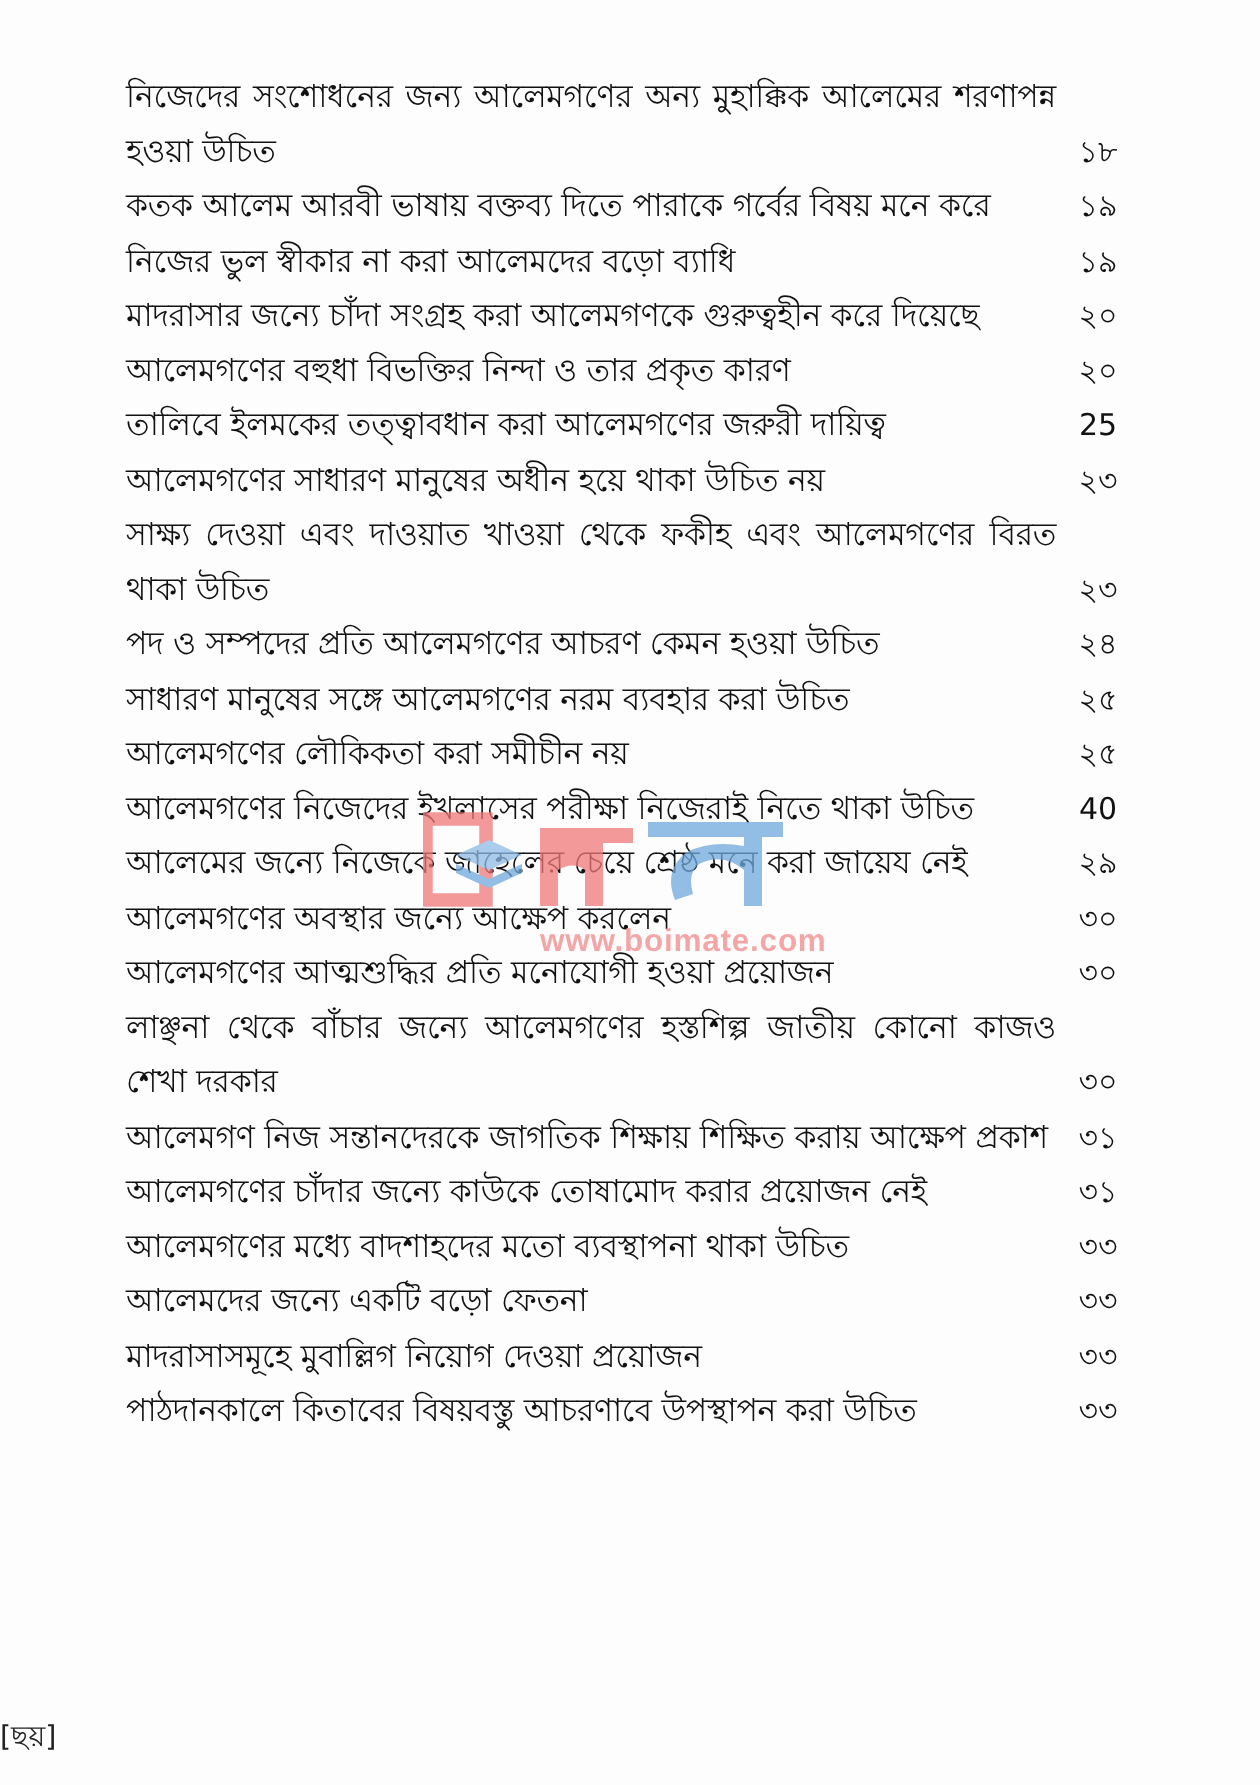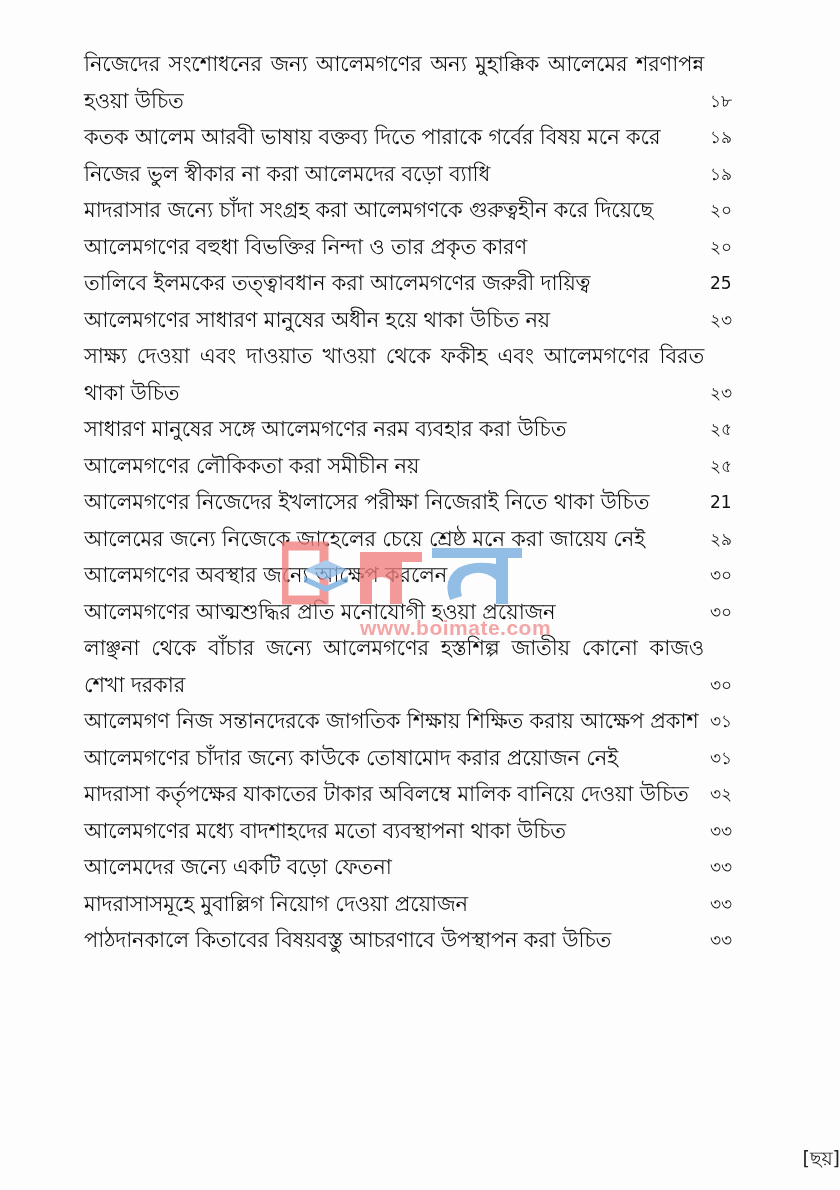--- a/index.html
+++ b/index.html
@@ -40,31 +40,31 @@
       line-height: 36.5px;
       letter-spacing: -0.2px;
       white-space: normal;
     }
     .entry-title.wrap {
       text-align: justify;
       text-align-last: left;
     }
     .entry-page {
       width: 44px;
-      text-align: left;
-      font-size: 17px;
+      text-align: center;
+      font-size: 20px;
       line-height: 36.5px;
       padding-right: 2px;
     }
     .folio {
       position: absolute;
       top: 1146px;
       left: 0;
       width: 840px;
-      text-align: right;
+      text-align: left;
       font-size: 19px;
       line-height: 24px;
       color: #222;
     }
     
     .watermark {
       position: absolute;
       left: 282px;
       top: 540px;
       width: 280px;
@@ -115,30 +115,34 @@
     </div>
     <div class="entry">
       <span class="entry-title">আলেমগণের সাধারণ মানুষের অধীন হয়ে থাকা উচিত নয়</span>
       <span class="entry-page">২৩</span>
     </div>
     <div class="entry">
       <span class="entry-title wrap">সাক্ষ্য দেওয়া এবং দাওয়াত খাওয়া থেকে ফকীহ এবং আলেমগণের বিরত থাকা উচিত</span>
       <span class="entry-page">২৩</span>
     </div>
     <div class="entry">
+      <span class="entry-title">পদ ও সম্পদের প্রতি আলেমগণের আচরণ কেমন হওয়া উচিত</span>
+      <span class="entry-page">২৪</span>
+    </div>
+    <div class="entry">
       <span class="entry-title">সাধারণ মানুষের সঙ্গে আলেমগণের নরম ব্যবহার করা উচিত</span>
       <span class="entry-page">২৫</span>
     </div>
     <div class="entry">
       <span class="entry-title">আলেমগণের লৌকিকতা করা সমীচীন নয়</span>
       <span class="entry-page">২৫</span>
     </div>
     <div class="entry">
       <span class="entry-title">আলেমগণের নিজেদের ইখলাসের পরীক্ষা নিজেরাই নিতে থাকা উচিত</span>
-      <span class="entry-page">21</span>
+      <span class="entry-page">40</span>
     </div>
     <div class="entry">
       <span class="entry-title">আলেমের জন্যে নিজেকে জাহেলের চেয়ে শ্রেষ্ঠ মনে করা জায়েয নেই</span>
       <span class="entry-page">২৯</span>
     </div>
     <div class="entry">
       <span class="entry-title">আলেমগণের অবস্থার জন্যে আক্ষেপ করলেন</span>
       <span class="entry-page">৩০</span>
     </div>
     <div class="entry">
@@ -149,24 +153,20 @@
       <span class="entry-title wrap">লাঞ্ছনা থেকে বাঁচার জন্যে আলেমগণের হস্তশিল্প জাতীয় কোনো কাজও শেখা দরকার</span>
       <span class="entry-page">৩০</span>
     </div>
     <div class="entry">
       <span class="entry-title wrap">আলেমগণ নিজ সন্তানদেরকে জাগতিক শিক্ষায় শিক্ষিত করায় আক্ষেপ প্রকাশ</span>
       <span class="entry-page">৩১</span>
     </div>
     <div class="entry">
       <span class="entry-title">আলেমগণের চাঁদার জন্যে কাউকে তোষামোদ করার প্রয়োজন নেই</span>
       <span class="entry-page">৩১</span>
-    </div>
-    <div class="entry">
-      <span class="entry-title wrap">মাদরাসা কর্তৃপক্ষের যাকাতের টাকার অবিলম্বে মালিক বানিয়ে দেওয়া উচিত</span>
-      <span class="entry-page">৩২</span>
     </div>
     <div class="entry">
       <span class="entry-title">আলেমগণের মধ্যে বাদশাহদের মতো ব্যবস্থাপনা থাকা উচিত</span>
       <span class="entry-page">৩৩</span>
     </div>
     <div class="entry">
       <span class="entry-title">আলেমদের জন্যে একটি বড়ো ফেতনা</span>
       <span class="entry-page">৩৩</span>
     </div>
     <div class="entry">

